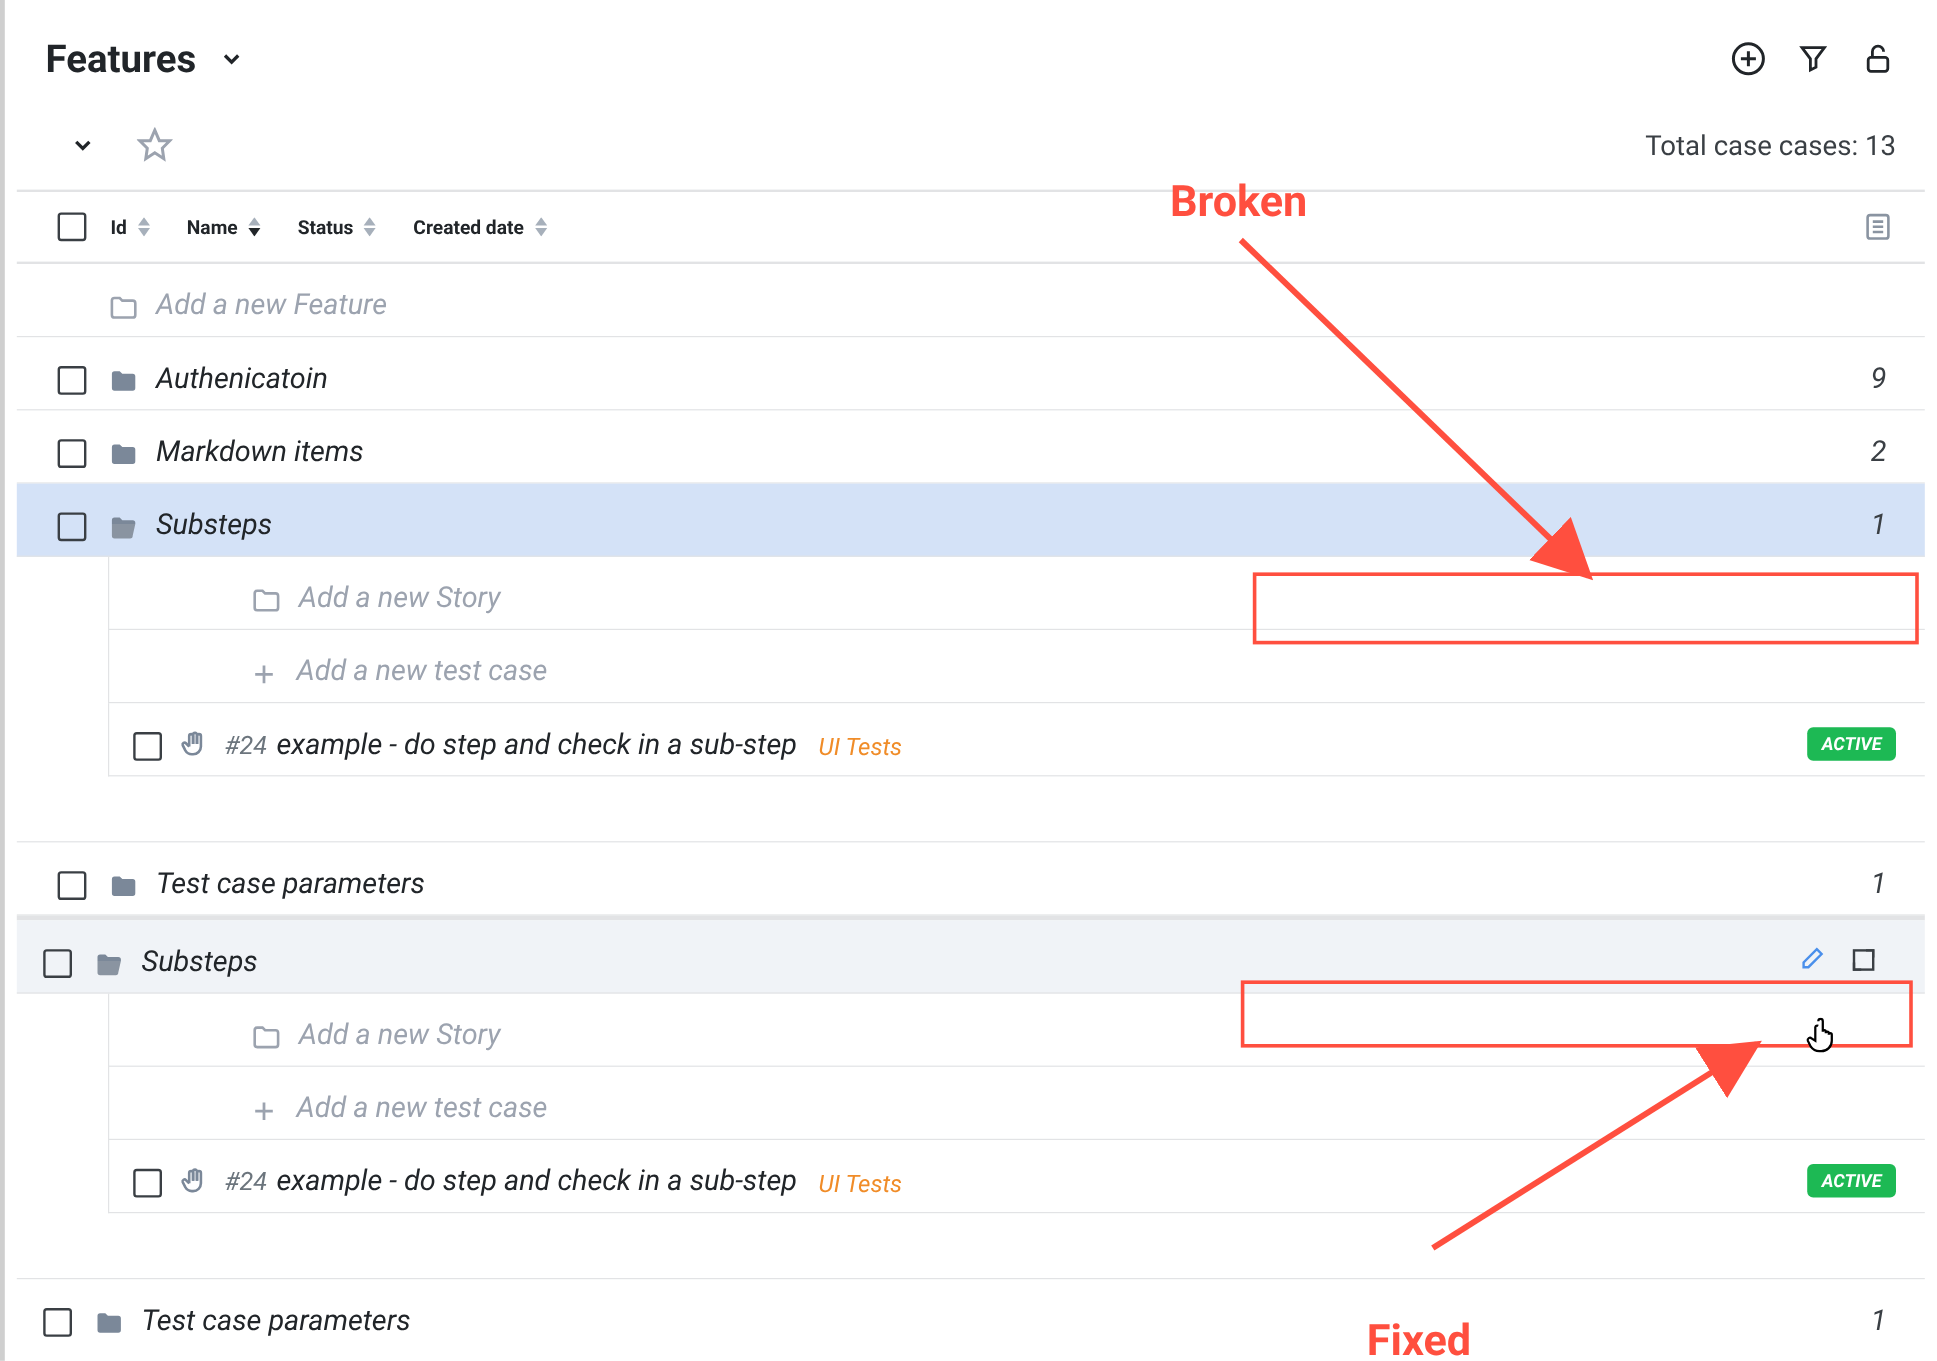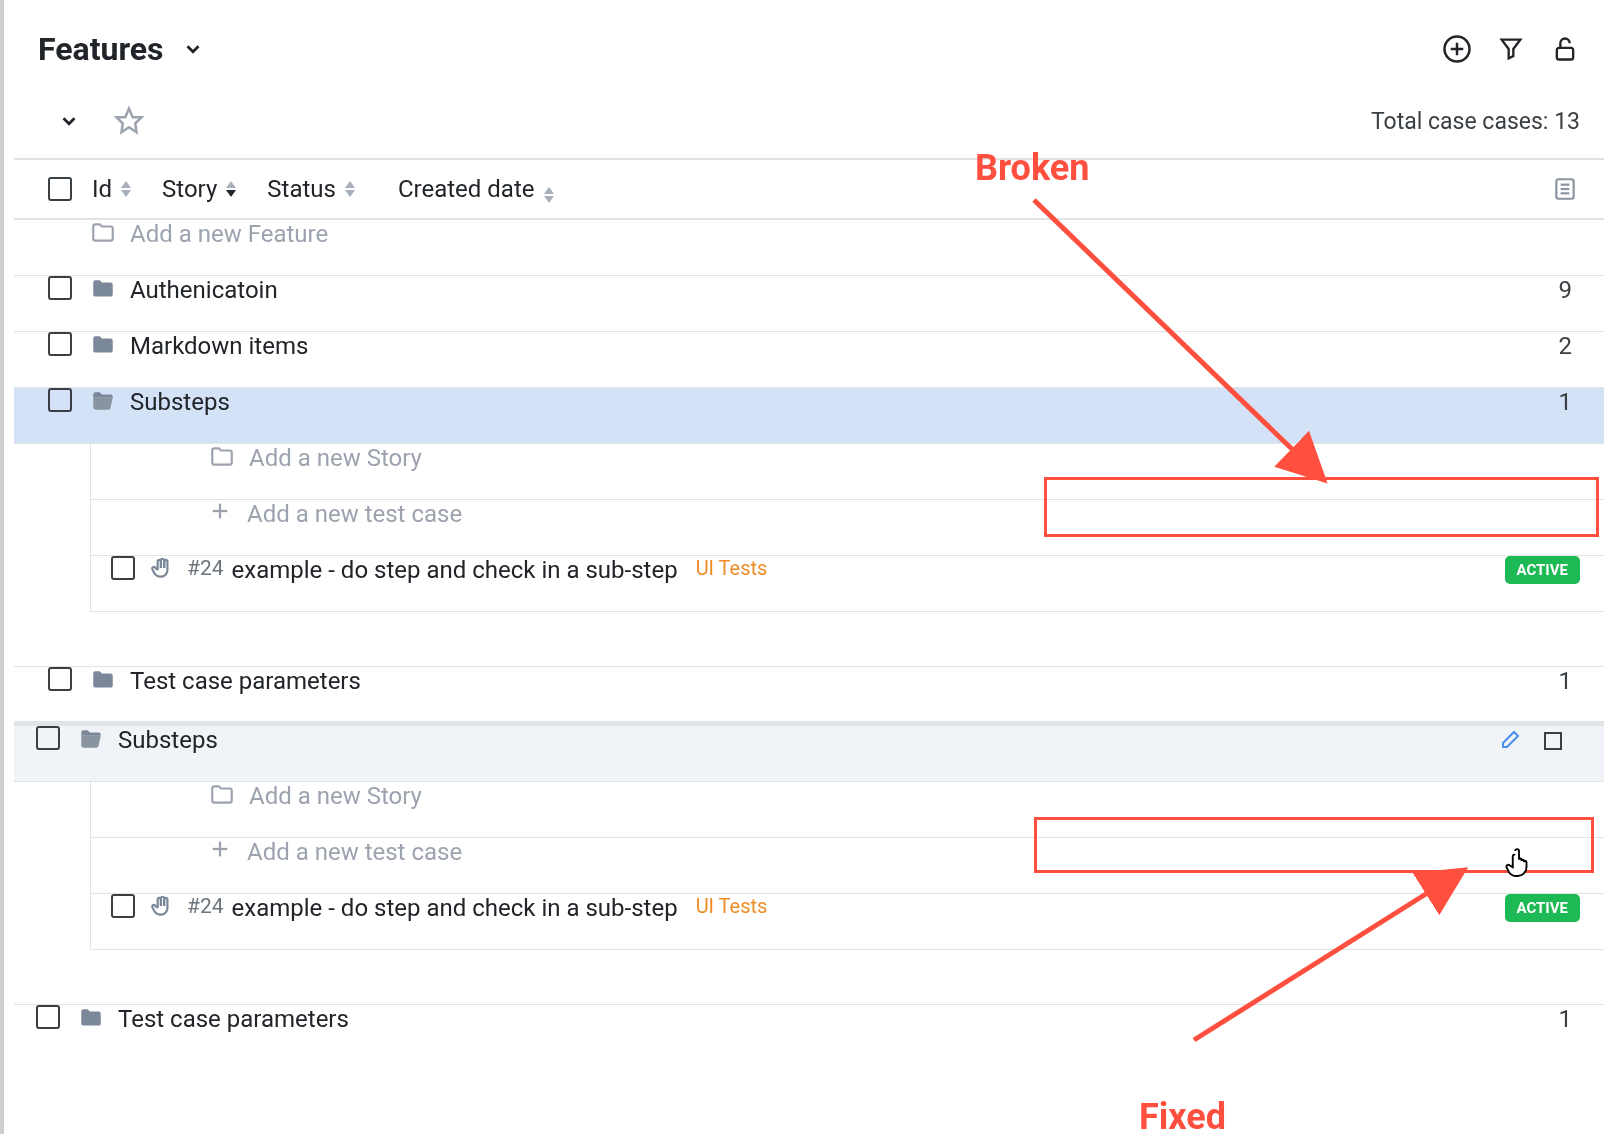--- a/index.html
+++ b/index.html
@@ -80,41 +80,43 @@
 .checkbox {
   width: 24px;
   height: 24px;
   border: 2.5px solid #3a3f44;
   border-radius: 3px;
   flex-shrink: 0;
   cursor: pointer;
 }
 
 .col-label {
-  font-size: 24px;
+  font-size: 16px;
   color: #212529;
   display: flex;
   align-items: center;
   gap: 8px;
+  font-weight: bold;
 }
 
 .sort-arrows {
   display: flex;
   flex-direction: column;
   gap: 0px;
   line-height: 0.5;
 }
 
 .row {
   display: flex;
-  align-items: flex-start;
-  padding: 0 24px 12px 34px;
+  align-items: flex-end;
+  padding: 20px 24px 12px 34px;
   border-bottom: 1px solid #e2e3e5;
   position: relative;
   min-height: 56px;
+  font-style: italic;
 }
 
 .row.selected {
   background: #d4e2f7;
 }
 
 .row.hover {
   background: #f0f3f7;
 }
 
@@ -303,42 +305,42 @@
     <span class="sort-arrows">
       <svg width="12" height="8" viewBox="0 0 12 8">
           <polygon points="6,0 11,7 1,7" fill="#a7b0bb"></polygon>
         </svg>
       <svg width="12" height="8" viewBox="0 0 12 8">
           <polygon points="1,1 11,1 6,8" fill="#a7b0bb"></polygon>
         </svg>
     </span>
   </div>
   <div class="col-label" style="margin-left:30px;">
-    <span>Story</span>
+    <span>Name</span>
     <span class="sort-arrows">
       <svg width="12" height="8" viewBox="0 0 12 8">
           <polygon points="6,0 11,7 1,7" fill="#a7b0bb"></polygon>
         </svg>
       <svg width="12" height="8" viewBox="0 0 12 8">
           <polygon points="1,1 11,1 6,8" fill="#212529"></polygon>
         </svg>
     </span>
   </div>
   <div class="col-label" style="margin-left:30px;">
     <span>Status</span>
     <span class="sort-arrows">
       <svg width="12" height="8" viewBox="0 0 12 8">
           <polygon points="6,0 11,7 1,7" fill="#a7b0bb"></polygon>
         </svg>
       <svg width="12" height="8" viewBox="0 0 12 8">
           <polygon points="1,1 11,1 6,8" fill="#a7b0bb"></polygon>
         </svg>
     </span>
   </div>
-  <div class="col-label" style="margin-left:42px;align-items:flex-end;">
+  <div class="col-label" style="margin-left:30px;">
     <span>Created date</span>
     <span class="sort-arrows">
       <svg width="12" height="8" viewBox="0 0 12 8">
           <polygon points="6,0 11,7 1,7" fill="#a7b0bb"></polygon>
         </svg>
       <svg width="12" height="8" viewBox="0 0 12 8">
           <polygon points="1,1 11,1 6,8" fill="#a7b0bb"></polygon>
         </svg>
     </span>
   </div>

